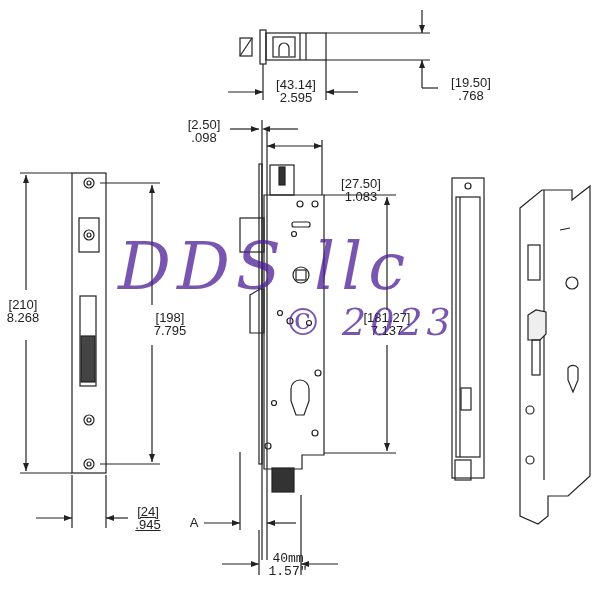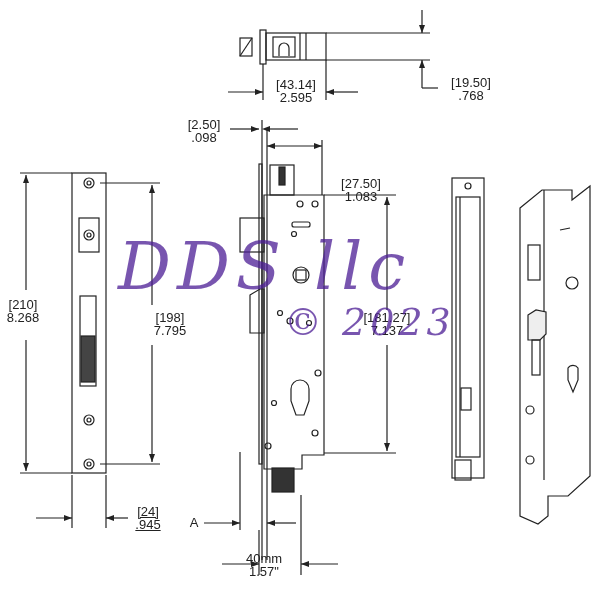--- a/index.html
+++ b/index.html
@@ -193,19 +193,19 @@
   <span>[181.27]</span>
   <span>7.137</span>
 </div>
 <div class="dim" style="left:130px;top:505px;width:36px;text-decoration:underline;">
   <span>[24]</span>
   <span>.945</span>
 </div>
 <div class="dim" style="left:186px;top:516px;width:16px;">
   <span>A</span>
 </div>
-<div class="dim" style="left:240px;top:552px;width:48px;font-family:Liberation Sans, sans-serif;">
+<div class="dim" style="left:264px;top:552px;width:48px;font-family:Liberation Mono, monospace;">
   <span>40mm</span>
   <span>1.57"</span>
 </div>
 
 <div class="wm" style="left:118px;top:228px;font-size:66px;letter-spacing:6px;">DDS llc</div>
 <div class="wm" style="left:284px;top:300px;font-size:38px;letter-spacing:4px;">© 2023</div>
 
 </body></html>

